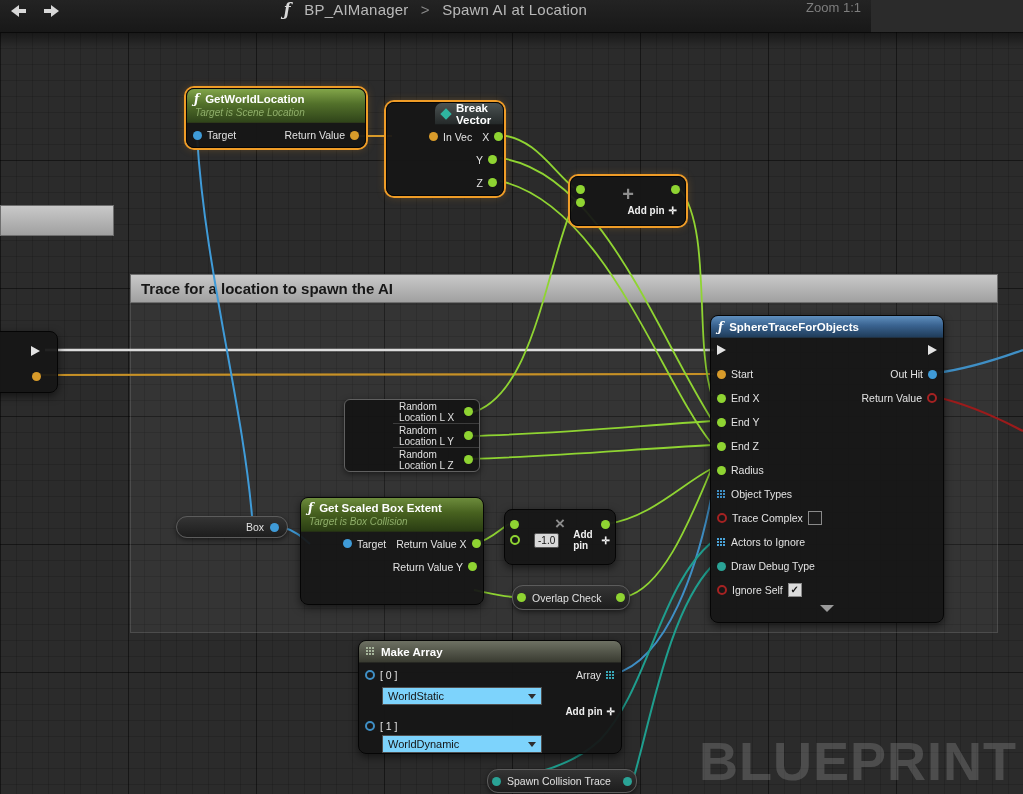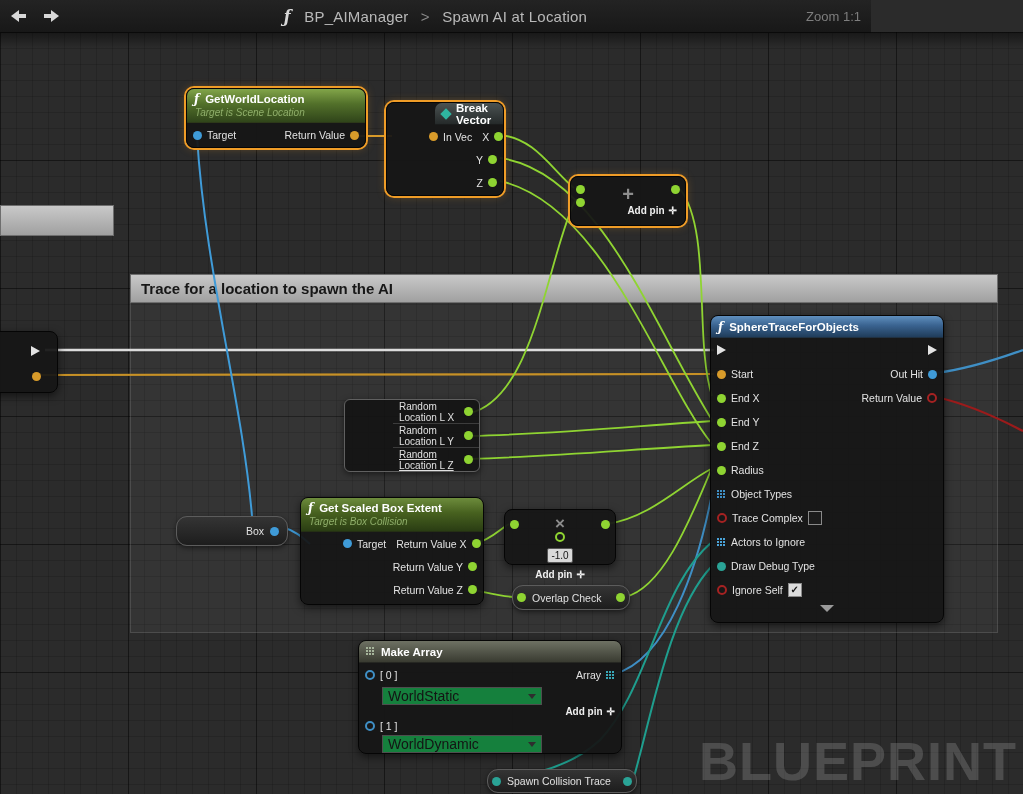--- a/index.html
+++ b/index.html
@@ -1,21 +1,21 @@
 <!DOCTYPE html>
 <html><head>
 <meta charset="utf-8">
 <style>
   html,body{margin:0;padding:0;background:#111;}
   #screen{position:relative;width:1023px;height:794px;overflow:hidden;
     font-family:"Liberation Sans",sans-serif;background:#2b2b2b;}
   
   .toolbar{position:absolute;left:0;top:0;width:871px;height:32px;z-index:10;
     background:linear-gradient(#232323,#181818);border-bottom:1px solid #0a0a0a;
-    display:flex;align-items:center;}
+    display:flex;}
   .navbtn{width:26px;height:22px;margin-left:6px;display:flex;align-items:center;justify-content:center;cursor:pointer;}
   .arr{position:relative;display:inline-block;width:16px;height:12px;}
   .arr.left::before{content:"";position:absolute;left:0;top:0;border-top:6px solid transparent;border-bottom:6px solid transparent;border-right:8px solid #d8d8d8;}
   .arr.left::after{content:"";position:absolute;left:8px;top:4px;width:7px;height:4px;background:#d8d8d8;}
   .arr.right::before{content:"";position:absolute;right:0;top:0;border-top:6px solid transparent;border-bottom:6px solid transparent;border-left:8px solid #d8d8d8;}
   .arr.right::after{content:"";position:absolute;right:8px;top:4px;width:7px;height:4px;background:#d8d8d8;}
   .tb-title{position:absolute;left:0;right:0;text-align:center;color:#b9b9b9;font-size:15px;letter-spacing:.2px;}
   .tb-title .sep{margin:0 8px;color:#8a8a8a;}
   .fnicon{font-family:"DejaVu Serif",serif;font-style:italic;font-weight:bold;color:#d8d8d8;margin-right:9px;font-size:16px;}
   .zoom{position:absolute;right:10px;color:#7e7e7e;font-size:13px;}
@@ -65,32 +65,32 @@
   .gicon::before{content:"";position:absolute;left:0;top:0;width:2px;height:2px;background:currentColor;
     box-shadow:3px 0 0 currentColor,6px 0 0 currentColor,0 3px 0 currentColor,3px 3px 0 currentColor,
     6px 3px 0 currentColor,0 6px 0 currentColor,3px 6px 0 currentColor,6px 6px 0 currentColor;}
   .cb{width:12px;height:12px;border:1px solid #8a8a8a;background:#1b1b1b;flex:0 0 auto;
     font-size:10px;line-height:12px;text-align:center;font-weight:bold;color:#111;cursor:pointer;}
   .cb.checked{background:#dcdcdc;}
   .chev{margin:3px auto 5px;width:0;border-left:7px solid transparent;border-right:7px solid transparent;border-top:7px solid #9a9a9a;cursor:pointer;}
   .op{position:absolute;left:0;right:0;top:6px;text-align:center;font-size:20px;font-weight:bold;color:#8d8d8d;pointer-events:none;}
   .addpin{position:absolute;right:8px;bottom:9px;font-size:10px;font-weight:bold;color:#efefef;cursor:pointer;display:flex;gap:4px;align-items:center;}
   .vbox{background:#d9d9d9;color:#141414;font-size:10px;height:13px;line-height:13px;padding:0 3px;border-radius:2px;border:1px solid #555;}
-  .dd{display:flex;align-items:center;justify-content:space-between;background:#15803d;color:#141414;
-    font-size:14px;height:16px;line-height:16px;padding:0 5px;border:1px solid #4e4e4e;width:148px;cursor:pointer;}
+  .dd{display:flex;align-items:center;justify-content:space-between;background:#7dd3fc;color:#141414;
+    font-size:11px;height:16px;line-height:16px;padding:0 5px;border:1px solid #4e4e4e;width:148px;cursor:pointer;}
   .dd::after{content:"";border-left:4px solid transparent;border-right:4px solid transparent;border-top:5px solid #2e2e2e;}
   
-  .pill{position:absolute;z-index:3;height:30px;display:flex;align-items:center;gap:6px;padding:0 8px;box-sizing:border-box;
+  .pill{position:absolute;z-index:3;height:22px;display:flex;align-items:center;gap:6px;padding:0 8px;box-sizing:border-box;
     background:linear-gradient(#343434,#1d1d1d);border:1px solid #5c5c5c;border-radius:11px;
     color:#e0e0e0;font-size:10.5px;box-shadow:0 2px 5px rgba(0,0,0,.5);}
   .rand-group{position:absolute;z-index:3;background:rgba(18,18,18,.88);border:1px solid #606060;border-radius:6px;
     box-shadow:0 2px 6px rgba(0,0,0,.5);}
   .rand-row{display:flex;align-items:center;justify-content:flex-end;gap:8px;height:23px;padding:0 6px;
     border-bottom:1px solid #3c3c3c;font-size:10px;color:#e0e0e0;margin-left:48px;}
-  .rand-row:last-child{border-bottom:none;text-decoration:underline;}
+  .rand-row:last-child{border-bottom:none;}
   .vicon{width:8px;height:8px;background:#2fb5a0;transform:rotate(45deg);flex:0 0 auto;}
   .watermark{position:absolute;right:6px;bottom:2px;z-index:1;font-size:54px;font-weight:bold;
     letter-spacing:1px;color:rgba(200,200,200,.22);}
   svg.wires{position:absolute;left:0;top:0;z-index:2;pointer-events:none;}
 </style>
 </head>
 <body>
 
 <div id="screen">
 
@@ -285,35 +285,30 @@
       <span class="plab">Target</span>
       <span class="spacer"></span>
       <span class="plab">Return Value X</span>
       <span class="dot c-green"></span>
     </div>
     <div class="prow tight">
       <span class="spacer"></span>
       <span class="plab">Return Value Y</span>
       <span class="dot c-green"></span>
     </div>
-    <div class="prow tight">
-      <span class="spacer"></span>
-      <span class="plab">Return Value Z</span>
-      <span class="dot c-green"></span>
-    </div>
   </div>
 
   <div class="node" style="left:504px;top:509px;width:112px;height:56px;">
     <span class="op" style="font-size:17px;top:4px;">×</span>
     <div class="prow" style="height:15px;padding:0 5px;margin-top:7px;">
       <span class="dot c-green"></span>
       <span class="spacer"></span>
       <span class="dot c-green"></span>
     </div>
-    <div class="prow" style="height:16px;padding:0 5px;gap:6px;flex-direction:column;">
+    <div class="prow" style="height:16px;padding:0 5px;gap:14px;">
       <span class="hollow h-green"></span>
       <span class="vbox">-1.0</span>
       <span class="addpin" style="position:static;">
         <span>Add pin</span>
         <span>✛</span>
       </span>
     </div>
   </div>
 
   <div class="pill" style="left:512px;top:585px;width:118px;height:25px;">

